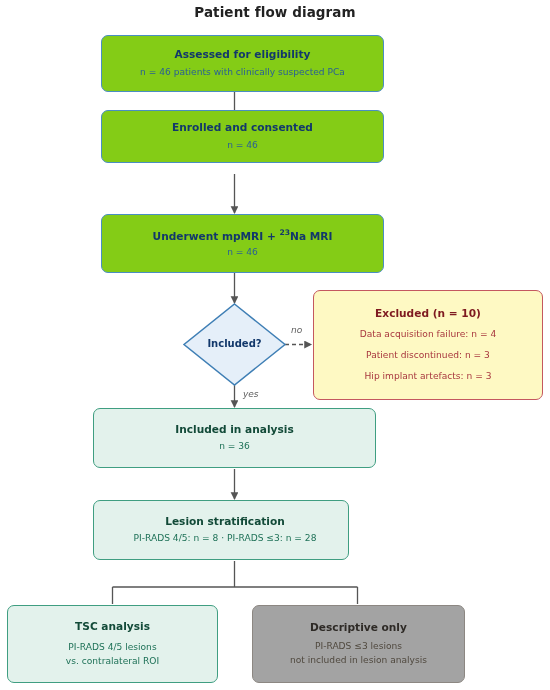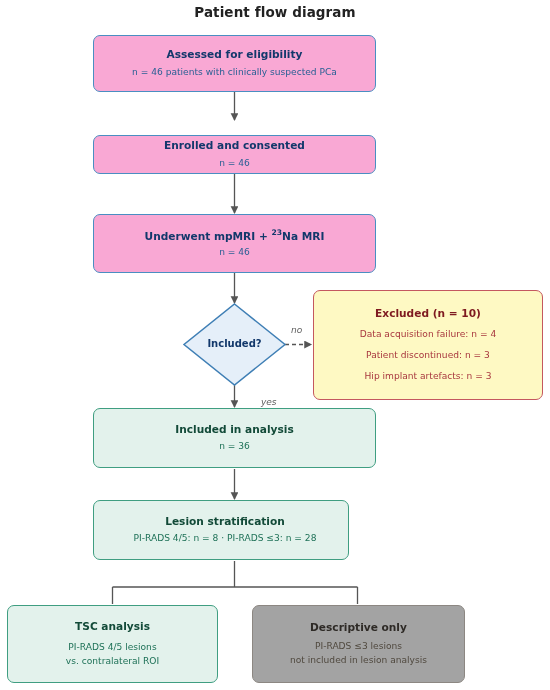--- a/index.html
+++ b/index.html
@@ -59,22 +59,23 @@
     font-size: 10.6px;
     line-height: 1.25;
   }
   .node .sub {
     font-size: 9.1px;
     line-height: 1.55;
   }
 
   
   .n-blue {
-    background: #f9a8d4;
+    background: #84cc16;
     border: 1.4px solid #4a8ec2;
+    margin-left: 8px;
   }
   .n-blue .hdr { color: #12386b; }
   .n-blue .sub { color: #2a6095; }
 
   
   .n-green {
     background: #e3f2ec;
     border: 1.4px solid #3f9e81;
   }
   .n-green .hdr { color: #124a38; }
@@ -153,34 +154,34 @@
     <line x1="357.5" y1="587" x2="357.5" y2="604" stroke="#555555" stroke-width="1.3"></line>
 
     <polygon points="234.5,304 285,344.5 234.5,385 184,344.5" fill="#e5eff9" stroke="#3f7fb5" stroke-width="1.5"></polygon>
   </svg>
 
   <div class="node n-blue" style="left:93px; top:35px; width:283px; height:57px;">
     <div class="hdr">Assessed for eligibility</div>
     <div class="sub sub-tight">n = 46 patients with clinically suspected PCa</div>
   </div>
 
-  <div class="node n-blue" style="left:93px; top:135px; width:283px; height:39px;">
+  <div class="node n-blue" style="left:93px; top:110px; width:283px; height:53px;">
     <div class="hdr">Enrolled and consented</div>
     <div class="sub sub-tight">n = 46</div>
   </div>
 
   <div class="node n-blue" style="left:93px; top:214px; width:283px; height:59px;">
     <div class="hdr"><span>Underwent mpMRI + </span><sup style="font-size:0.72em;">23</sup><span>Na MRI</span></div>
     <div class="sub sub-tight">n = 46</div>
   </div>
 
   <div class="diamond-label" style="left:184.5px; top:338px;">Included?</div>
 
   <div class="edge-label" style="left:291px; top:325px;">no</div>
-  <div class="edge-label" style="left:261px; top:389px;margin-top:8px;">yes</div>
+  <div class="edge-label" style="left:243px; top:389px;">yes</div>
 
   <div class="node n-red" style="left:313px; top:290px; width:230px; height:110px;">
     <div class="hdr">Excluded  (n = 10)</div>
     <div class="sub row">Data acquisition failure: n = 4</div>
     <div class="sub row">Patient discontinued: n = 3</div>
     <div class="sub row">Hip implant artefacts: n = 3</div>
   </div>
 
   <div class="node n-green" style="left:93px; top:408px; width:283px; height:60px;">
     <div class="hdr">Included in analysis</div>

